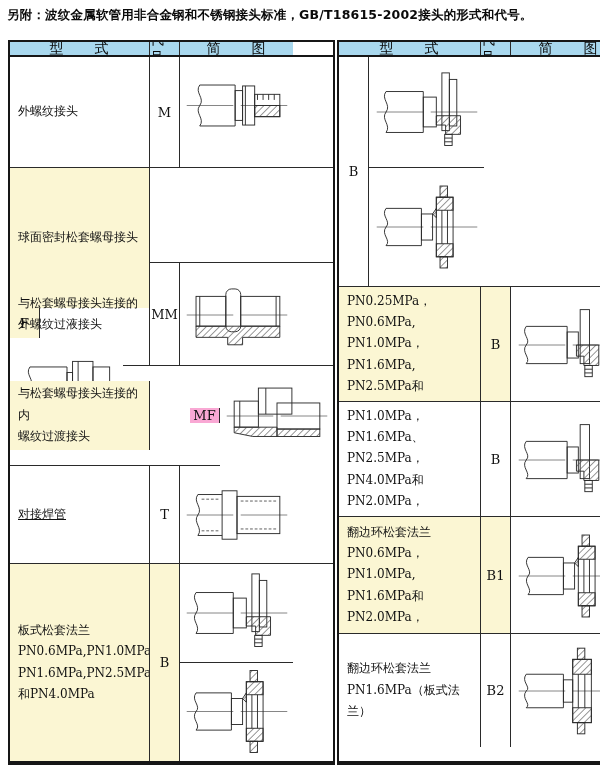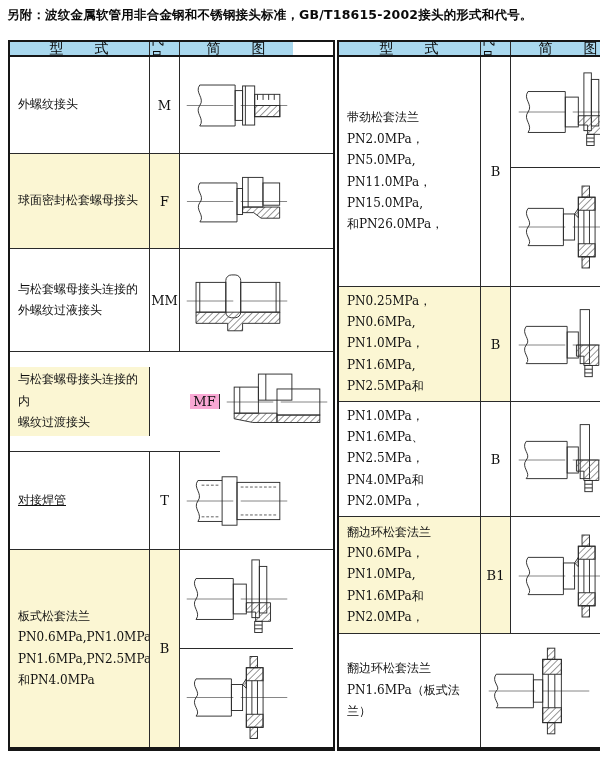--- a/index.html
+++ b/index.html
@@ -55,21 +55,21 @@
 
 <div class="caption">另附：波纹金属软管用非合金钢和不锈钢接头标准，GB/T18615-2002接头的形式和代号。</div>
 
 <div class="tables">
   <div class="tbl" id="tbl-left">
       <div class="hdr">
         <div class="cell" style="width: 140px; flex: 0 0 140px;">型　　式</div>
         <div class="cell" style="width: 30px; flex: 0 0 30px;">代号</div>
         <div class="cell" style="width: 113px; flex: 0 0 113px;">简　　图</div>
       </div>
-      <div class="row" style="height: 97px;">
+      <div class="row" style="height: 111px;">
         <div class="cell type" style="width: 140px; flex: 0 0 140px;">外螺纹接头</div>
         <div class="cell code" style="width: 30px; flex: 0 0 30px;">M</div>
         <div class="cell diag" style="width: 113px; flex: 0 0 113px;">
           <div class="dsub" style="height: 97px;">
             <svg viewBox="0 0 116 96" width="108" height="91" preserveAspectRatio="xMidYMid meet">
               <line x1="4" y1="48" x2="54" y2="48" stroke="#444" stroke-width="0.7"></line>
               <line x1="62" y1="48" x2="112" y2="48" stroke="#444" stroke-width="0.7"></line>
               <path d="M18,26 C12,34 24,40 18,48 C12,56 24,62 18,70" stroke="#2a2a2a" stroke-width="1" fill="none"></path>
               <path d="M18,26 H56 V70 H18" stroke="#2a2a2a" stroke-width="1" fill="none"></path>
               <rect x="56" y="32" width="8" height="32" stroke="#2a2a2a" stroke-width="1" fill="none"></rect>
@@ -78,21 +78,21 @@
               <rect x="77" y="36" width="27" height="24" stroke="#2a2a2a" stroke-width="1" fill="none"></rect>
               <rect x="77" y="48" width="27" height="12" fill="url(#hatch)" stroke="#2a2a2a" stroke-width="1"></rect>
               <line x1="80" y1="36" x2="80" y2="42" stroke="#2a2a2a" stroke-width="1" fill="none"></line>
               <line x1="86" y1="36" x2="86" y2="42" stroke="#2a2a2a" stroke-width="1" fill="none"></line>
               <line x1="92" y1="36" x2="92" y2="42" stroke="#2a2a2a" stroke-width="1" fill="none"></line>
               <line x1="98" y1="36" x2="98" y2="42" stroke="#2a2a2a" stroke-width="1" fill="none"></line>
             </svg>
           </div>
         </div>
       </div>
-      <div class="row" style="height: 95px;">
+      <div class="row" style="height: 95px; flex-direction: column;">
         <div class="cell type" style="width: 140px; flex: 0 0 140px; background: rgb(251, 246, 211);">球面密封松套螺母接头</div>
         <div class="cell code" style="width: 30px; flex: 0 0 30px; background: rgb(251, 246, 211);">F</div>
         <div class="cell diag" style="width: 113px; flex: 0 0 113px;">
           <div class="dsub" style="height: 95px;">
             <svg viewBox="0 0 116 96" width="108" height="89" preserveAspectRatio="xMidYMid meet">
               <line x1="4" y1="48" x2="54" y2="48" stroke="#444" stroke-width="0.7"></line>
               <line x1="62" y1="48" x2="112" y2="48" stroke="#444" stroke-width="0.7"></line>
               <path d="M18,28 C12,36 24,42 18,49 C12,57 24,63 18,70" stroke="#2a2a2a" stroke-width="1" fill="none"></path>
               <path d="M18,28 H58 V70 H18" stroke="#2a2a2a" stroke-width="1" fill="none"></path>
               <rect x="58" y="34" width="6" height="28" stroke="#2a2a2a" stroke-width="1" fill="none"></rect>
@@ -205,24 +205,20 @@
         </div>
       </div>
     </div>
   <div class="tbl" id="tbl-right">
       <div class="hdr">
         <div class="cell" style="width: 142px; flex: 0 0 142px;">型　　式</div>
         <div class="cell" style="width: 30px; flex: 0 0 30px;">代号</div>
         <div class="cell" style="width: 115px; flex: 0 0 115px;">简　　图</div>
       </div>
       <div class="row" style="height: 230px;">
-        <div class="cell type" style="width: 142px; flex: 0 0 142px;">带劲松套法兰
-PN2.0MPa，PN5.0MPa,
-PN11.0MPa，PN15.0MPa,
-和PN26.0MPa，</div>
         <div class="cell code" style="width: 30px; flex: 0 0 30px;">B</div>
         <div class="cell diag" style="width: 115px; flex: 0 0 115px;">
           <div class="dsub" style="height: 110px;">
             <svg viewBox="0 0 116 96" width="108" height="92" preserveAspectRatio="xMidYMid meet">
               <line x1="4" y1="48" x2="54" y2="48" stroke="#444" stroke-width="0.7"></line>
               <line x1="62" y1="48" x2="112" y2="48" stroke="#444" stroke-width="0.7"></line>
               <path d="M14,26 C8,34 20,40 14,48 C8,56 20,62 14,70" stroke="#2a2a2a" stroke-width="1" fill="none"></path>
               <path d="M14,26 H54 V70 H14" stroke="#2a2a2a" stroke-width="1" fill="none"></path>
               <rect x="54" y="32" width="14" height="32" stroke="#2a2a2a" stroke-width="1" fill="none"></rect>
               <rect x="74" y="6" width="8" height="62" stroke="#2a2a2a" stroke-width="1" fill="none"></rect>
@@ -321,20 +317,21 @@
               <line x1="80" y1="30" x2="80" y2="66" stroke="#2a2a2a" stroke-width="1" fill="none"></line>
               <rect x="72" y="4" width="8" height="12" fill="url(#hatch)" stroke="#2a2a2a" stroke-width="1"></rect>
               <rect x="72" y="80" width="8" height="12" fill="url(#hatch)" stroke="#2a2a2a" stroke-width="1"></rect>
             </svg>
           </div>
         </div>
       </div>
       <div class="row" style="height: 113px;">
         <div class="cell type" style="width: 142px; flex: 0 0 142px;">翻边环松套法兰
 PN1.6MPa（板式法兰）</div>
+        <div class="cell code" style="width: 30px; flex: 0 0 30px;">B2</div>
         <div class="cell diag" style="width: 115px; flex: 0 0 115px;">
           <div class="dsub" style="height: 113px;">
             <svg viewBox="0 0 116 96" width="108" height="92" preserveAspectRatio="xMidYMid meet">
               <line x1="4" y1="48" x2="54" y2="48" stroke="#444" stroke-width="0.7"></line>
               <line x1="62" y1="48" x2="112" y2="48" stroke="#444" stroke-width="0.7"></line>
               <path d="M12,30 C6,38 18,44 12,48 C6,56 18,62 12,66" stroke="#2a2a2a" stroke-width="1" fill="none"></path>
               <path d="M12,30 H52 V66 H12" stroke="#2a2a2a" stroke-width="1" fill="none"></path>
               <rect x="52" y="36" width="10" height="24" stroke="#2a2a2a" stroke-width="1" fill="none"></rect>
               <rect x="62" y="14" width="20" height="68" stroke="#2a2a2a" stroke-width="1" fill="none"></rect>
               <rect x="62" y="14" width="20" height="16" fill="url(#hatch)" stroke="#2a2a2a" stroke-width="1"></rect>

